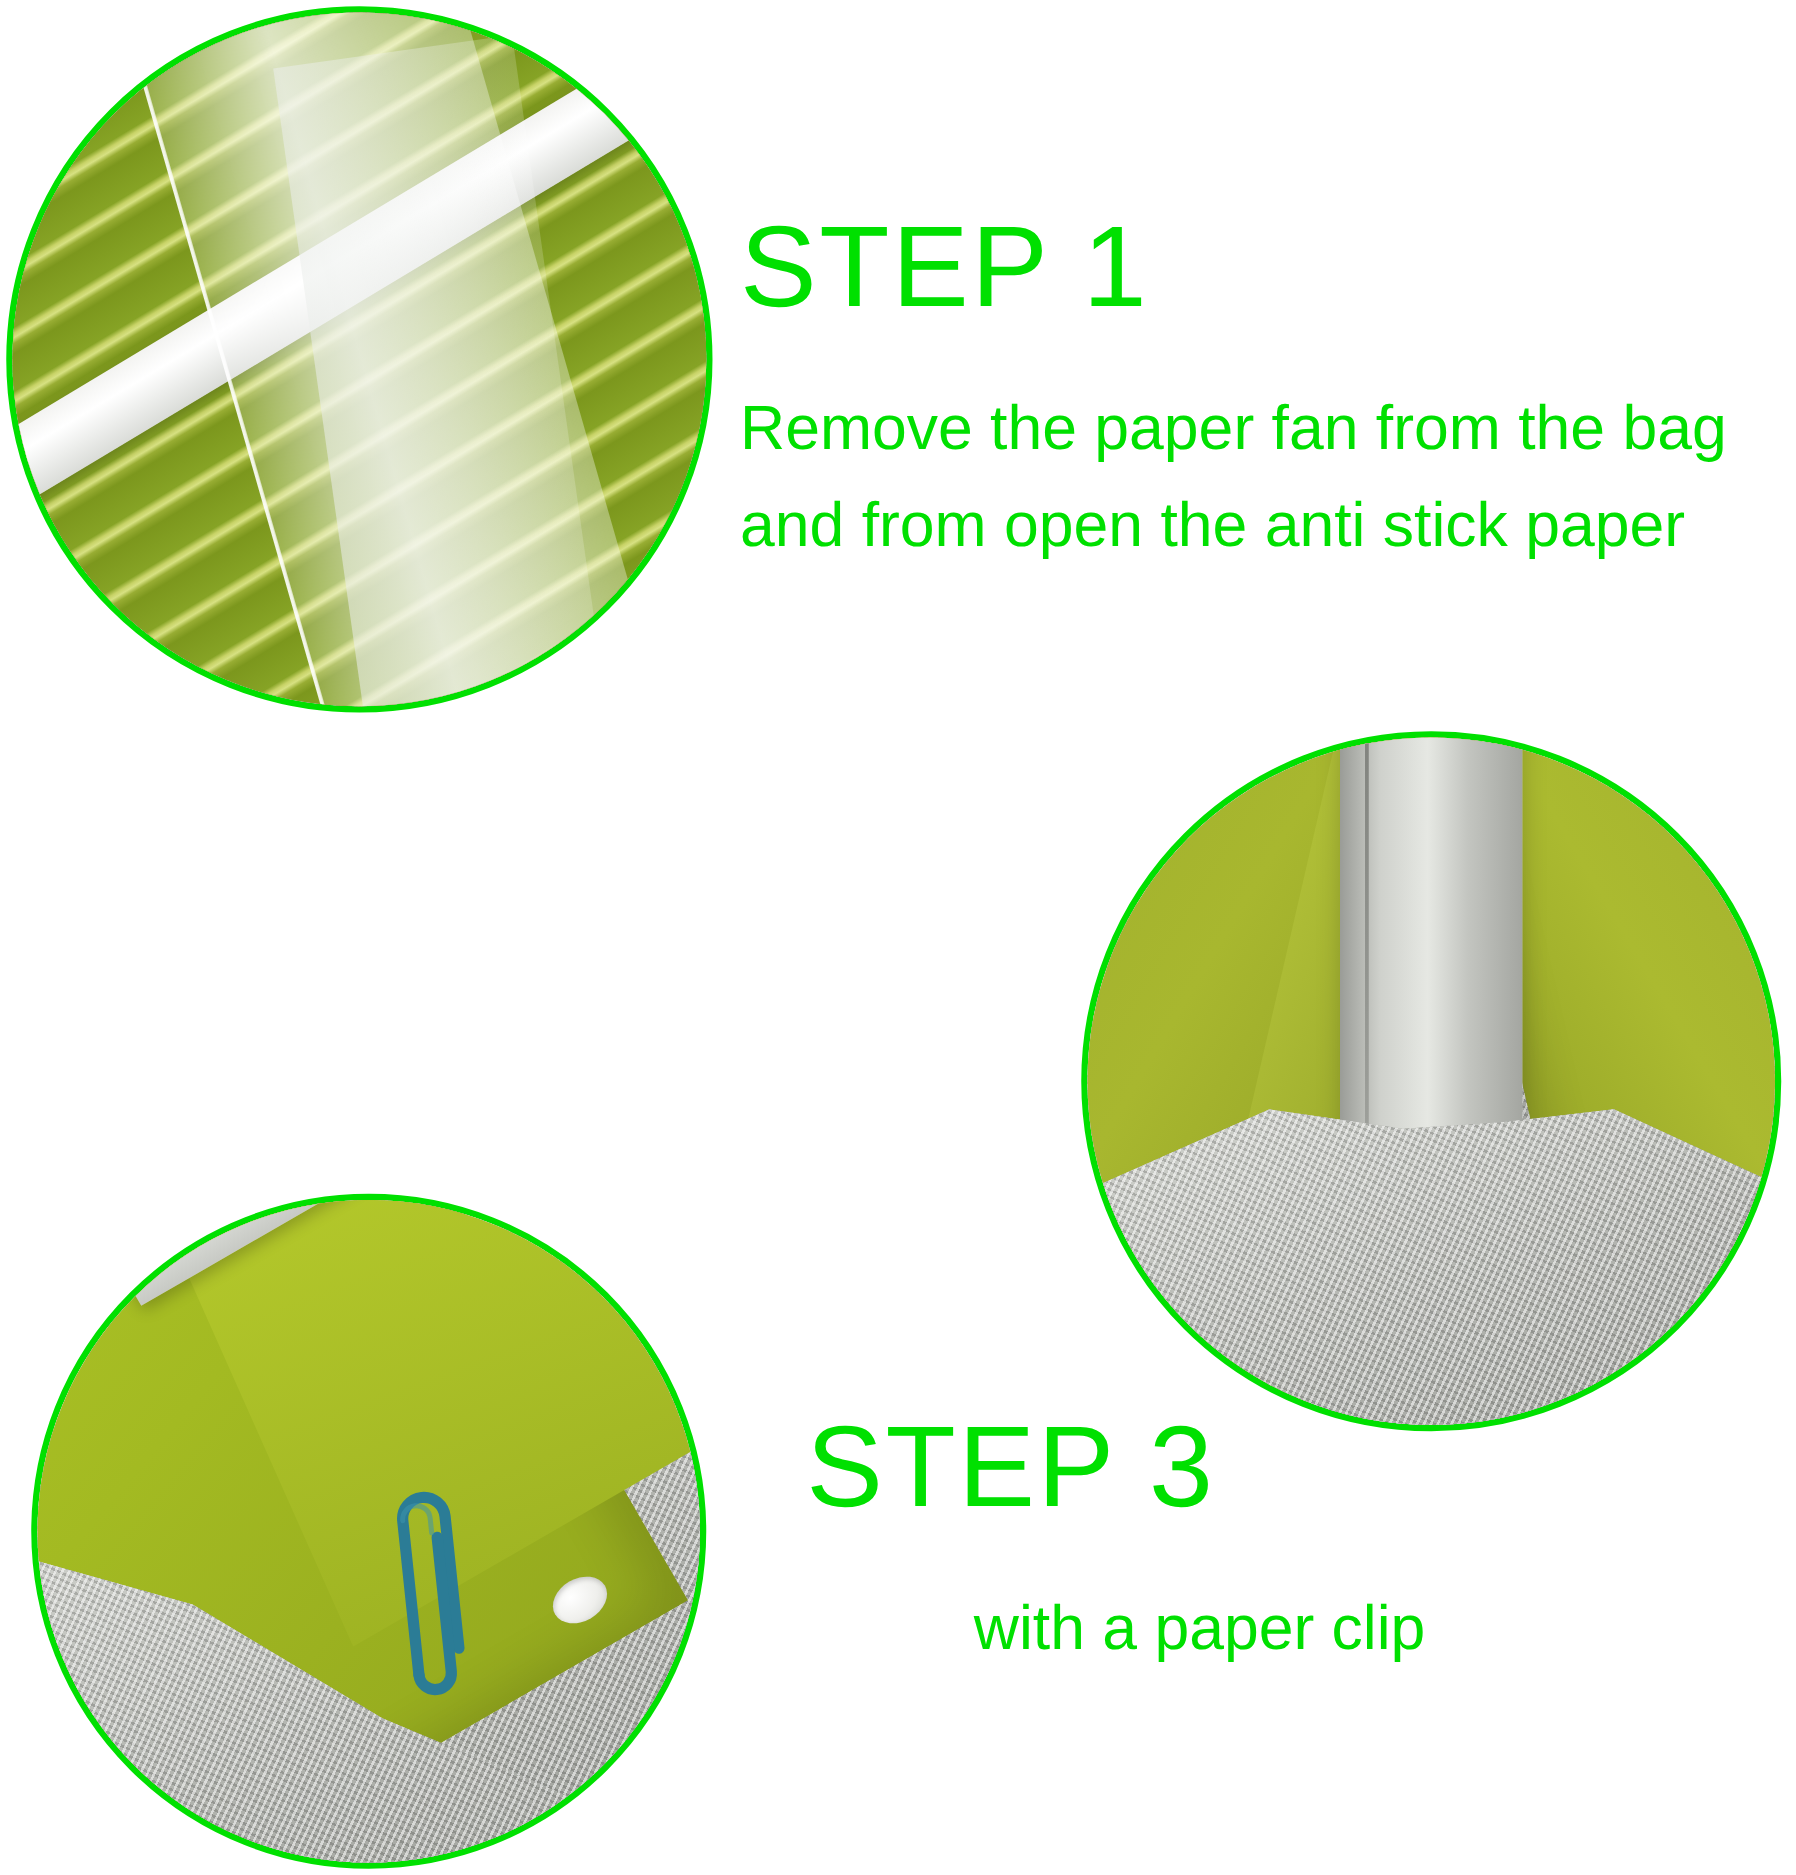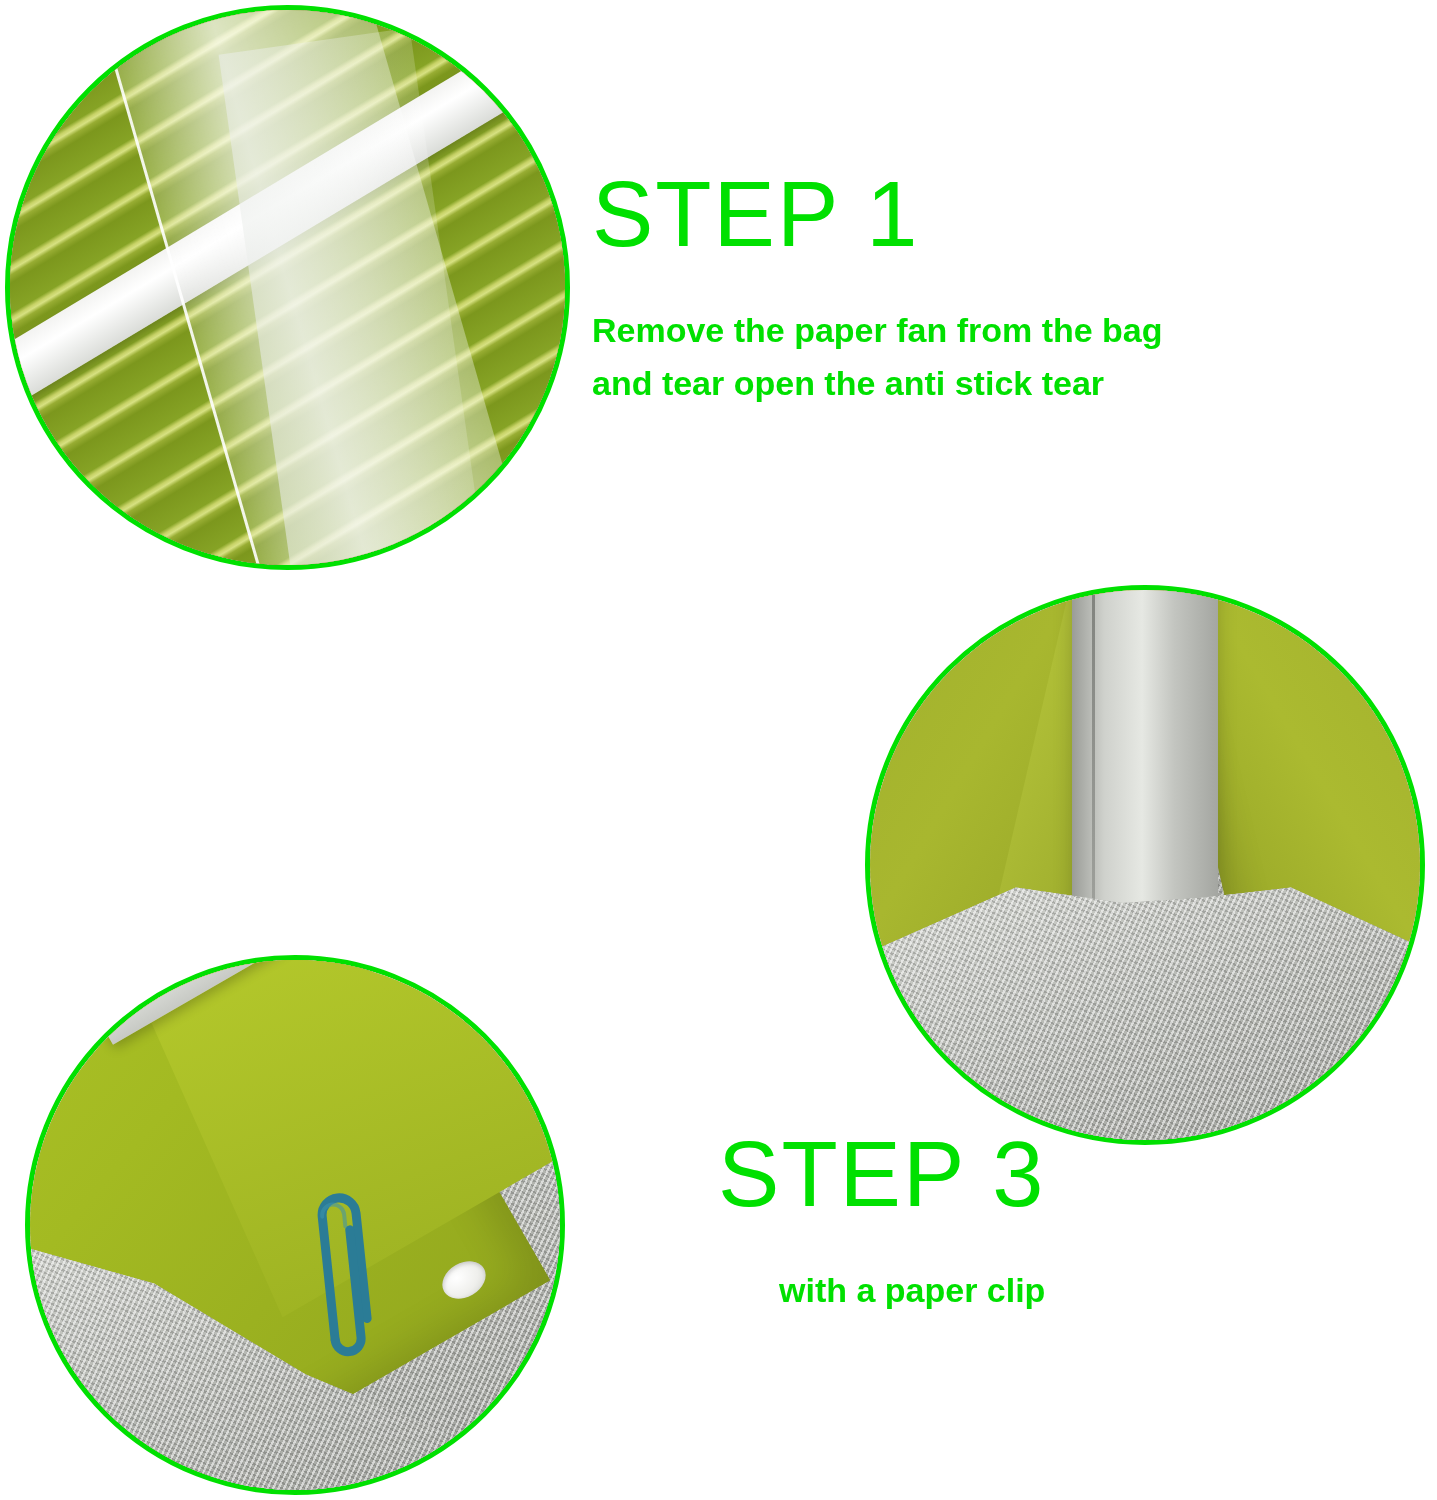--- a/index.html
+++ b/index.html
@@ -146,31 +146,31 @@
   }
   #p3-clip svg{width:100%;height:100%;display:block;}
 
   
   .step{position:absolute;color:#00e000;}
   .step .title{
     font-size:92px;font-weight:400;letter-spacing:2px;line-height:1;
     white-space:nowrap;
   }
   .step .line{
-    font-size:34px;font-weight:700;line-height:1.55;white-space:nowrap;
+    font-size:50px;font-weight:400;line-height:1.55;white-space:nowrap;
   }
 
   #step1{left:592px;top:168px;text-align:left;}
   #step1 .title{margin-bottom:44px;}
 
   #step2{left:80px;top:600px;text-align:left;}
   #step2 .title{margin-bottom:40px;margin-left:4px;}
   #step2 .lines{padding-left:126px;}
 
-  #step3{left:645px;top:1128px;text-align:right;}
+  #step3{left:645px;top:1128px;text-align:left;}
   #step3 .title{margin-bottom:44px;}
   #step3 .lines{padding-left:134px;}
 </style>
 </head>
 <body>
 
 <div class="stage">
 
   <div class="photo" id="photo1">
     <div class="inner">
@@ -179,21 +179,21 @@
       <div id="p1-whitestrip"></div>
       <div id="p1-liner"></div>
       <div id="p1-liner2"></div>
     </div>
   </div>
 
   <div class="step" id="step1">
     <div class="title">STEP 1</div>
     <div class="lines">
       <div class="line">Remove the paper fan from the bag</div>
-      <div class="line">and tear open the anti stick tear</div>
+      <div class="line">and from open the anti stick paper</div>
     </div>
   </div>
 
 
   <div class="photo" id="photo2">
     <div class="inner">
       <div class="layer weave"></div>
       <div id="p2-left"></div>
       <div id="p2-left2"></div>
       <div id="p2-right"></div>

